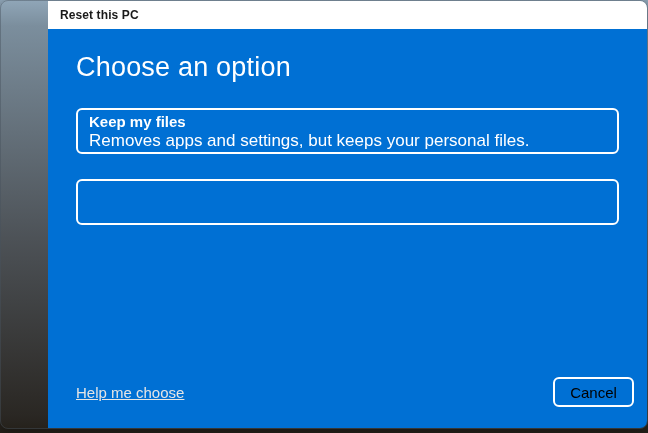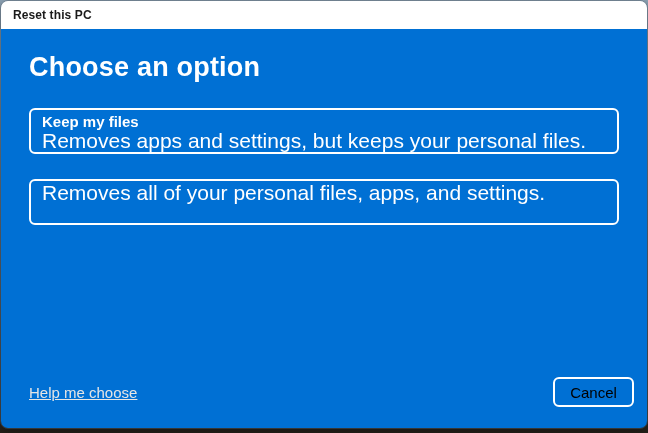--- a/index.html
+++ b/index.html
@@ -11,56 +11,57 @@
     position: relative; width: 648px; height: 433px;
     background: linear-gradient(180deg, #90a6b8 0%, #7b8e9d 6%, #4d5257 55%, #2a2723 96%, #242019 100%);
   }
   .window {
     position: absolute; left: 0; top: 0; right: 0; bottom: 4px;
     border-radius: 8px; overflow: hidden;
     border: 1px solid rgba(70, 82, 94, 0.45);
     box-sizing: border-box;
     display: flex; flex-direction: column;
     box-shadow: 0 2px 8px rgba(0,0,0,0.35);
+    padding-left: 47px;
   }
   .titlebar {
     height: 28px; flex: 0 0 28px;
     background: var(--titlebar-bg, #ffffff);
     display: flex; align-items: center;
     padding-left: 12px;
   }
   .titlebar-text {
     font-size: 12px; font-weight: 700;
     color: var(--titlebar-text, #1a1a1a);
     letter-spacing: 0.1px;
   }
   .body {
     flex: 1; position: relative;
     background: var(--accent-blue, #0070d4);
     color: var(--text-on-accent, #ffffff);
   }
   .heading {
     position: absolute; left: 28px; top: 21px;
-    font-size: 27px; font-weight: 700; line-height: 34px;
+    font-size: 27px; font-weight: 400; line-height: 34px;
     letter-spacing: 0.2px; margin: 0;
   }
   .options { position: absolute; left: 28px; right: 28px; top: 79px; }
   .option-button {
     box-sizing: border-box; width: 100%; height: 46px;
     margin-bottom: 25px;
     background: transparent;
     border: 2px solid var(--option-border, #ffffff);
     border-radius: 6px;
     padding: 2px 11px;
     display: flex; flex-direction: column; justify-content: flex-start;
     color: inherit; text-align: left; cursor: pointer;
     font-family: inherit;
   }
   .option-title { font-size: 15px; font-weight: 700; line-height: 19px; }
-  .option-desc  { font-size: 21px; font-weight: 400; line-height: 19px; }
+  .option-desc  { font-size: 17px; font-weight: 400; line-height: 19px; }
   .help-link {
     position: absolute; left: 28px; bottom: 26px;
     font-size: 15px; line-height: 18px;
     color: #e5e5e5; text-decoration: underline; cursor: pointer;
   }
   .cancel-button {
     position: absolute; right: 13px; bottom: 21px;
     box-sizing: border-box; min-width: 81px; height: 30px;
     background: transparent;
     border: 2px solid #ffffff; border-radius: 6px;
@@ -84,21 +85,20 @@
       <h1 class="heading">Choose an option</h1>
 
       <div class="options">
 
         <button class="option-button">
           <span class="option-title">Keep my files</span>
           <span class="option-desc">Removes apps and settings, but keeps your personal files.</span>
         </button>
 
         <button class="option-button">
-          <span class="option-desc">Removes all of your personal files, apps, and settings.</span>
         </button>
 
       </div>
 
       <a class="help-link">Help me choose</a>
 
       <button class="cancel-button">Cancel</button>
 
     </div>
   </div>

